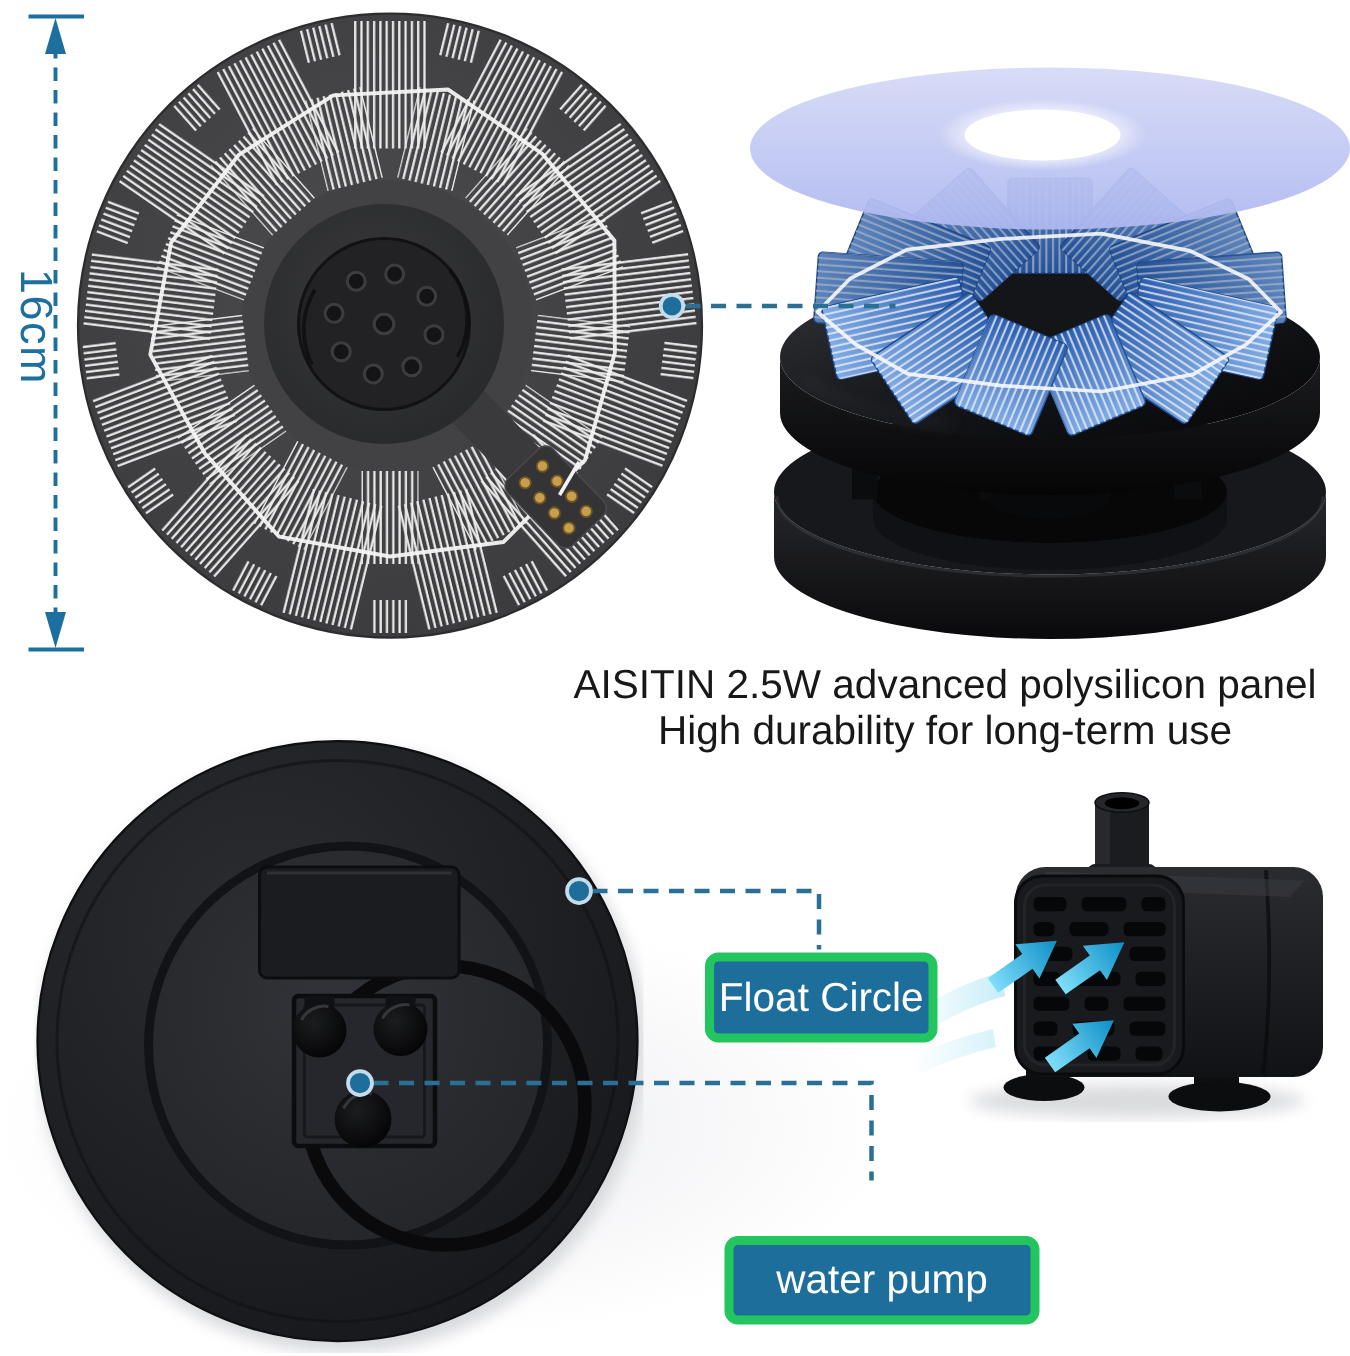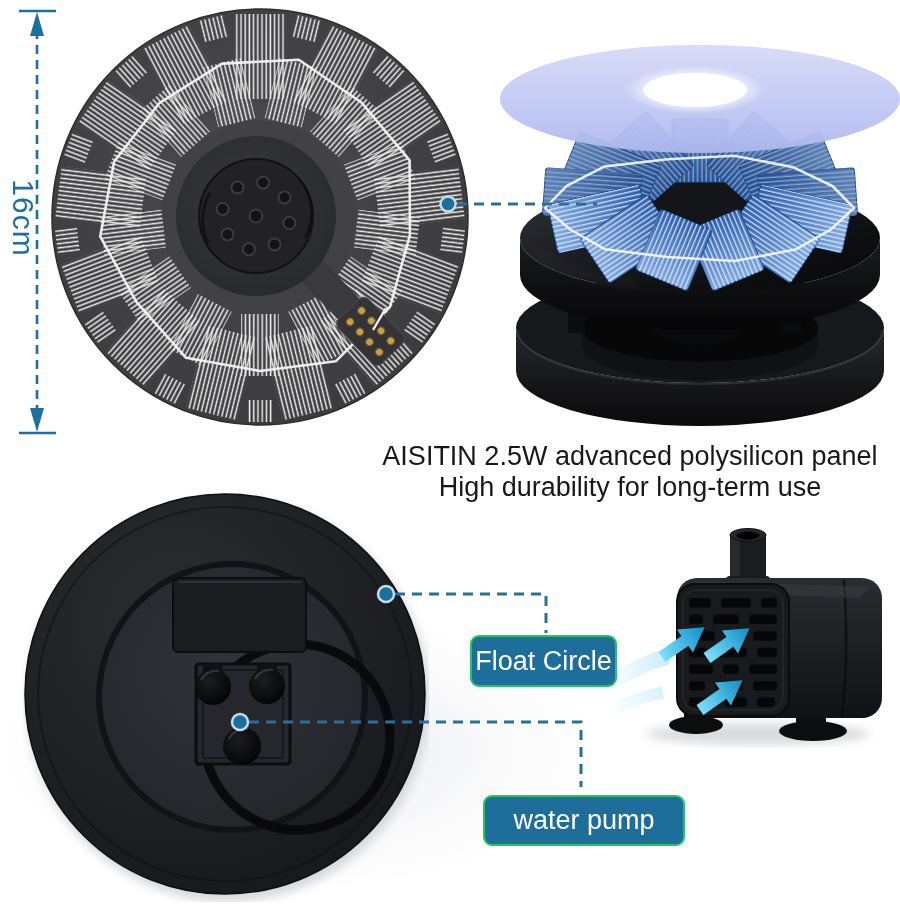--- a/index.html
+++ b/index.html
@@ -7,24 +7,24 @@
          font-family:"Liberation Sans", sans-serif;}
   #stage svg{position:absolute;display:block;}
   .wash{position:absolute;pointer-events:none;}
   #wash-bottom{left:0;top:540px;width:780px;height:364px;
     background:radial-gradient(ellipse 55% 55% at 38% 58%, #ecedf0 0%, rgba(236,237,240,0) 70%);}
   #dim-label-wrap{position:absolute;left:23px;top:218px;width:0;height:0;}
   #dim-label{position:absolute;transform:translate(-50%,-50%) rotate(90deg);
     color:#1d6f9f;font-size:30px;letter-spacing:1px;white-space:nowrap;}
   #caption{position:absolute;left:330px;top:441px;width:600px;text-align:center;
     color:#181818;font-size:27px;line-height:31px;}
-  .callout-box{position:absolute;background:#1e6e9c;border:2px solid #22c55e;border-radius:9px;
+  .callout-box{position:absolute;background:#1e6e9c;border:6px solid #22c55e;border-radius:9px;
     color:#fff;display:flex;align-items:center;justify-content:center;font-size:27px;}
   #float-circle-box{left:470px;top:635px;width:143px;height:48px;}
-  #water-pump-box{left:483px;top:795px;width:198px;height:47px;}
+  #water-pump-box{left:483px;top:824px;width:198px;height:47px;}
   #leaders{left:0;top:0;z-index:30;pointer-events:none;}
   .zcap{z-index:20;}
 </style>
 </head>
 <body>
 
 <div id="stage">
 
   <div id="wash-bottom" class="wash"></div>
 

